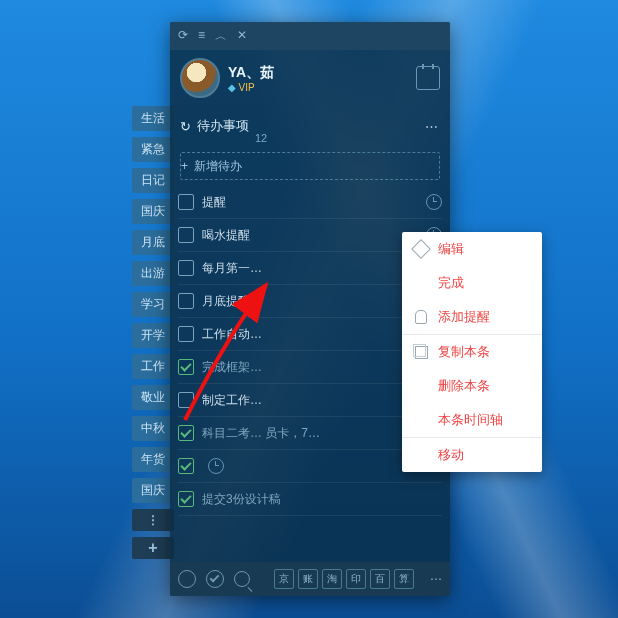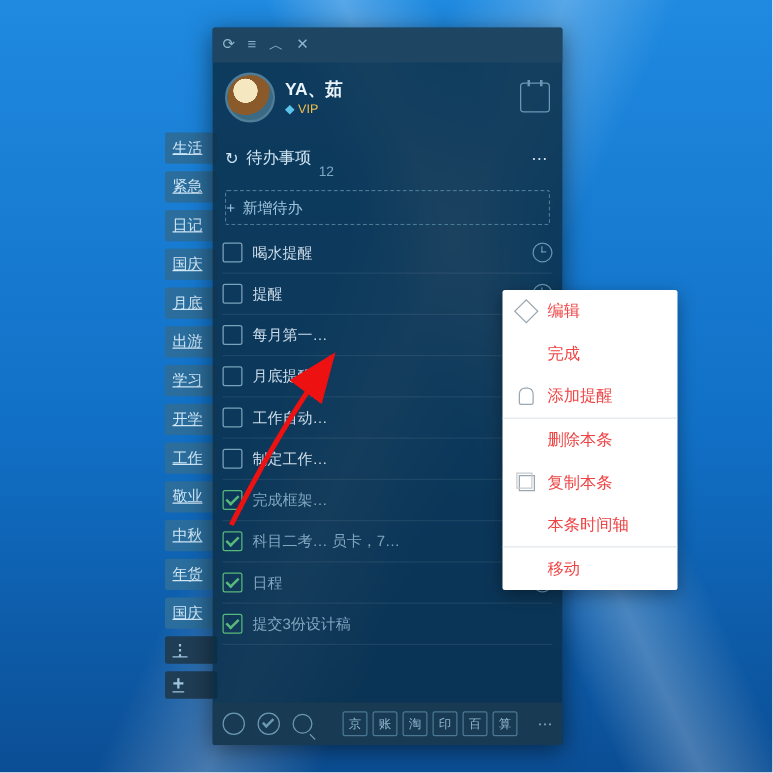--- a/index.html
+++ b/index.html
@@ -6,21 +6,21 @@
   
   .desktop{
     position:relative;width:618px;height:618px;
     background:
       linear-gradient(115deg, rgba(255,255,255,0) 40%, rgba(255,255,255,.25) 50%, rgba(255,255,255,0) 60%),
       linear-gradient(65deg,  rgba(255,255,255,0) 55%, rgba(255,255,255,.25) 62%, rgba(255,255,255,0) 70%),
       linear-gradient(180deg,#1f8ae0 0%,#1170c6 55%,#0b4e95 100%);
   }
   
   .tags{position:absolute;left:132px;top:106px;display:flex;flex-direction:column;gap:6px;}
-  .tag{background:#2b6d9c;color:#cfe7f7;font-size:12px;padding:4px 6px;border-radius:2px;width:30px;text-align:left;white-space:nowrap;text-decoration:underline;}
+  .tag{background:#2b6d9c;color:#cfe7f7;font-size:12px;padding:4px 6px;border-radius:2px;width:30px;text-align:center;white-space:nowrap;}
   .dot-tag,.plus-tag{background:#1f3d55;color:#9fc4de;font-weight:bold;}
   .plus-tag{font-size:16px;line-height:14px;}
 
   
   .panel{
     position:absolute;left:170px;top:22px;width:280px;height:574px;
     background:rgba(10,46,72,.85);color:#cdddea;border-radius:2px;
     box-shadow:0 4px 20px rgba(0,0,0,.5);
     overflow:hidden;
   }
@@ -134,60 +134,59 @@
       <span class="dots">⋯</span>
     </div>
 
     <div class="addbar">
       <span>新增待办</span>
     </div>
 
     <div class="items" id="items">
         <div class="row">
           <div class="cbox"></div>
+          <div class="lbl">提醒</div>
+          <div class="clock"></div>
+        </div>
+        <div class="row">
+          <div class="cbox"></div>
           <div class="lbl">喝水提醒</div>
           <div class="clock"></div>
         </div>
         <div class="row">
           <div class="cbox"></div>
-          <div class="lbl">提醒</div>
-          <div class="clock"></div>
-        </div>
-        <div class="row">
-          <div class="cbox"></div>
           <div class="lbl">每月第一…</div>
           <div class="clock"></div>
         </div>
         <div class="row">
           <div class="cbox"></div>
           <div class="lbl">月底提醒…</div>
           <div class="clock"></div>
         </div>
         <div class="row">
           <div class="cbox"></div>
           <div class="lbl">工作自动…</div>
+          <div class="clock"></div>
+        </div>
+        <div class="row done">
+          <div class="cbox checked"></div>
+          <div class="lbl">完成框架…</div>
           <div class="clock"></div>
         </div>
         <div class="row">
           <div class="cbox"></div>
           <div class="lbl">制定工作…</div>
           <div class="clock warn"></div>
         </div>
         <div class="row done">
           <div class="cbox checked"></div>
-          <div class="lbl">完成框架…</div>
-          <div class="clock"></div>
-        </div>
-        <div class="row done">
-          <div class="cbox checked"></div>
           <div class="lbl">科目二考…     员卡，7…</div>
         </div>
         <div class="row done">
           <div class="cbox checked"></div>
-          <div class="lbl">日程</div>
           <div class="clock"></div>
         </div>
         <div class="row done">
           <div class="cbox checked"></div>
           <div class="lbl">提交3份设计稿</div>
         </div>
       </div>
 
     <div class="bottombar">
       <div class="circ"></div>
@@ -217,28 +216,28 @@
         <span>完成</span>
       </div>
       <div class="citem">
         <div class="pic">
           <div class="bellico"></div>
         </div>
         <span>添加提醒</span>
       </div>
       <div class="cdiv"></div>
       <div class="citem">
-        <div class="pic"></div>
-        <span>删除本条</span>
-      </div>
-      <div class="citem">
         <div class="pic">
           <div class="copyico"></div>
         </div>
         <span>复制本条</span>
+      </div>
+      <div class="citem">
+        <div class="pic"></div>
+        <span>删除本条</span>
       </div>
       <div class="citem">
         <div class="pic"></div>
         <span>本条时间轴</span>
       </div>
       <div class="cdiv"></div>
       <div class="citem">
         <div class="pic"></div>
         <span>移动</span>
       </div>

